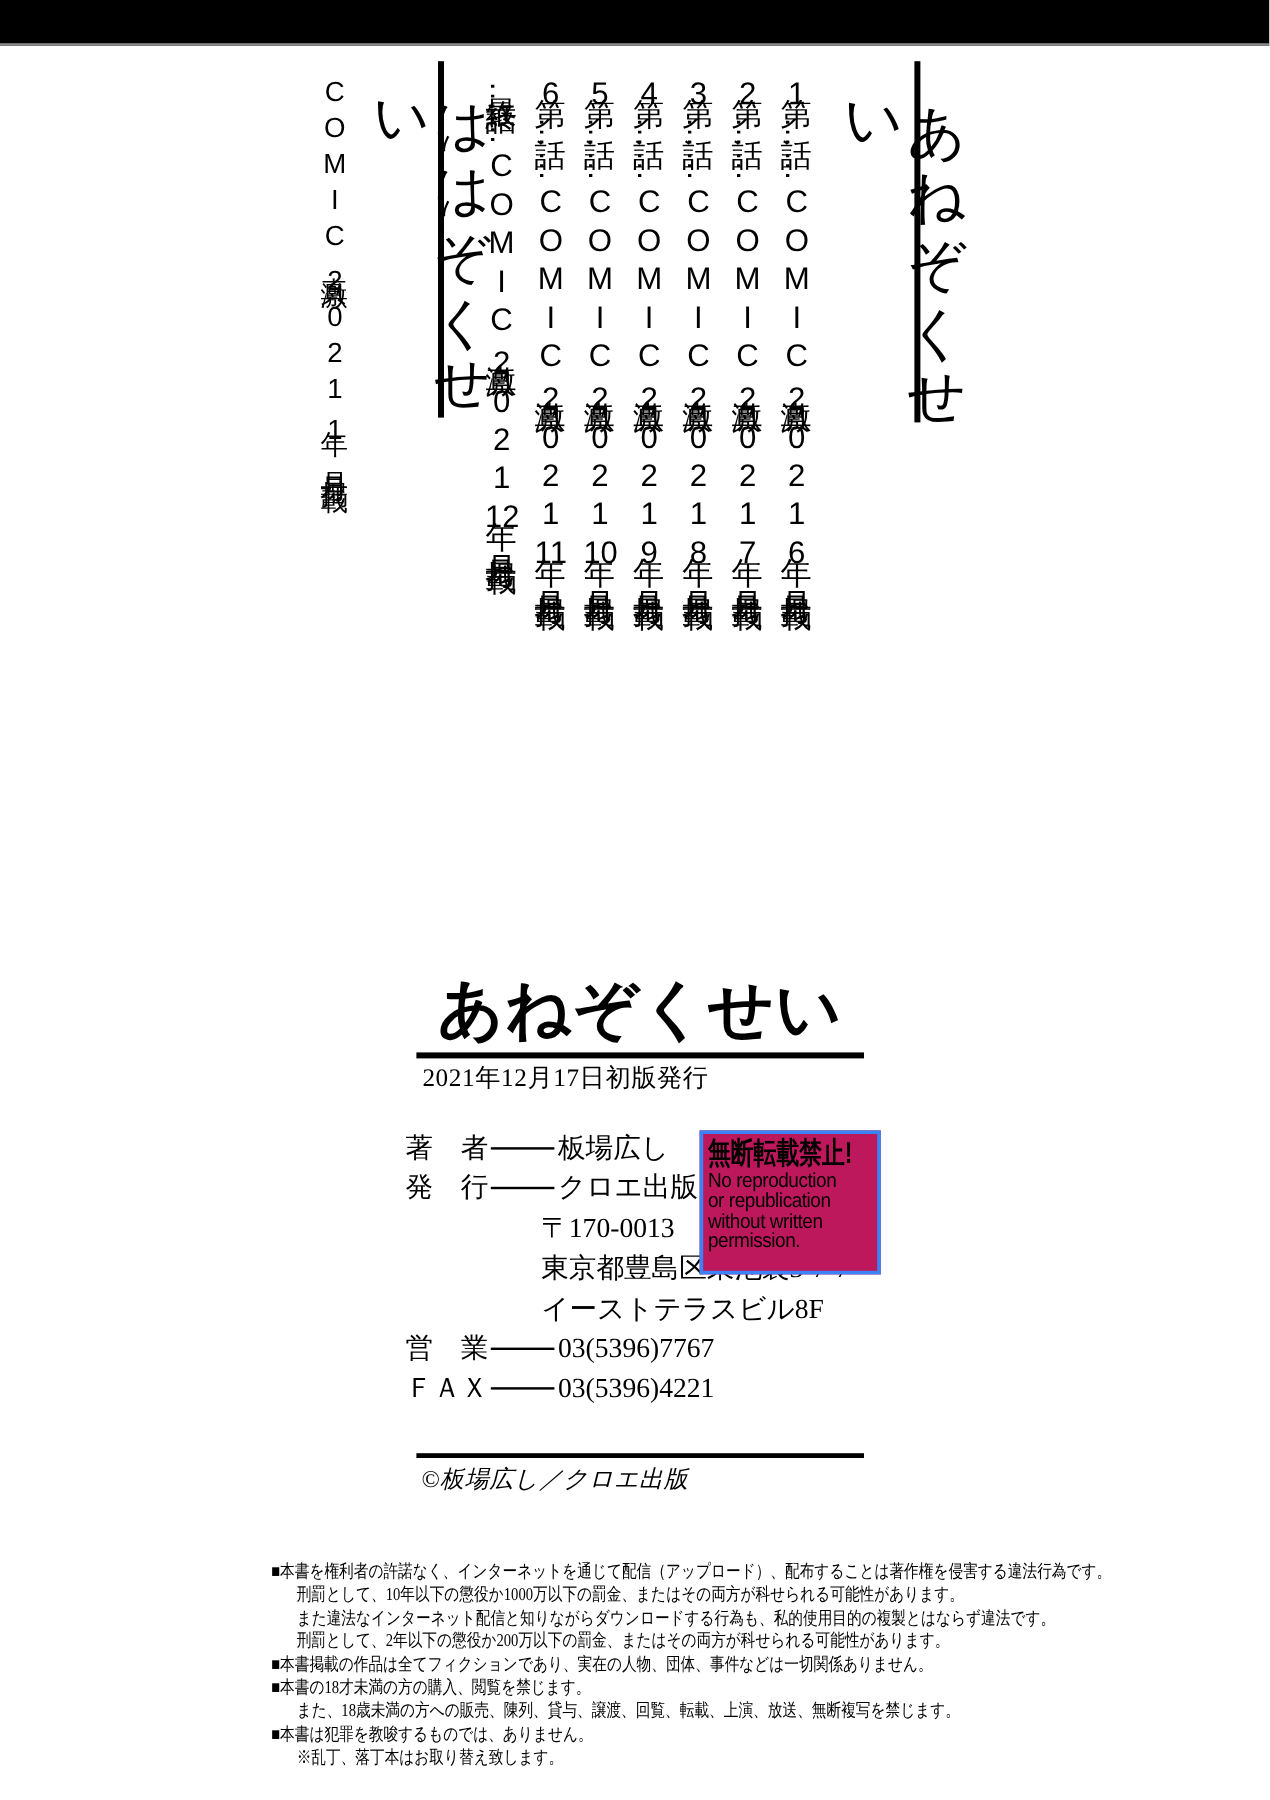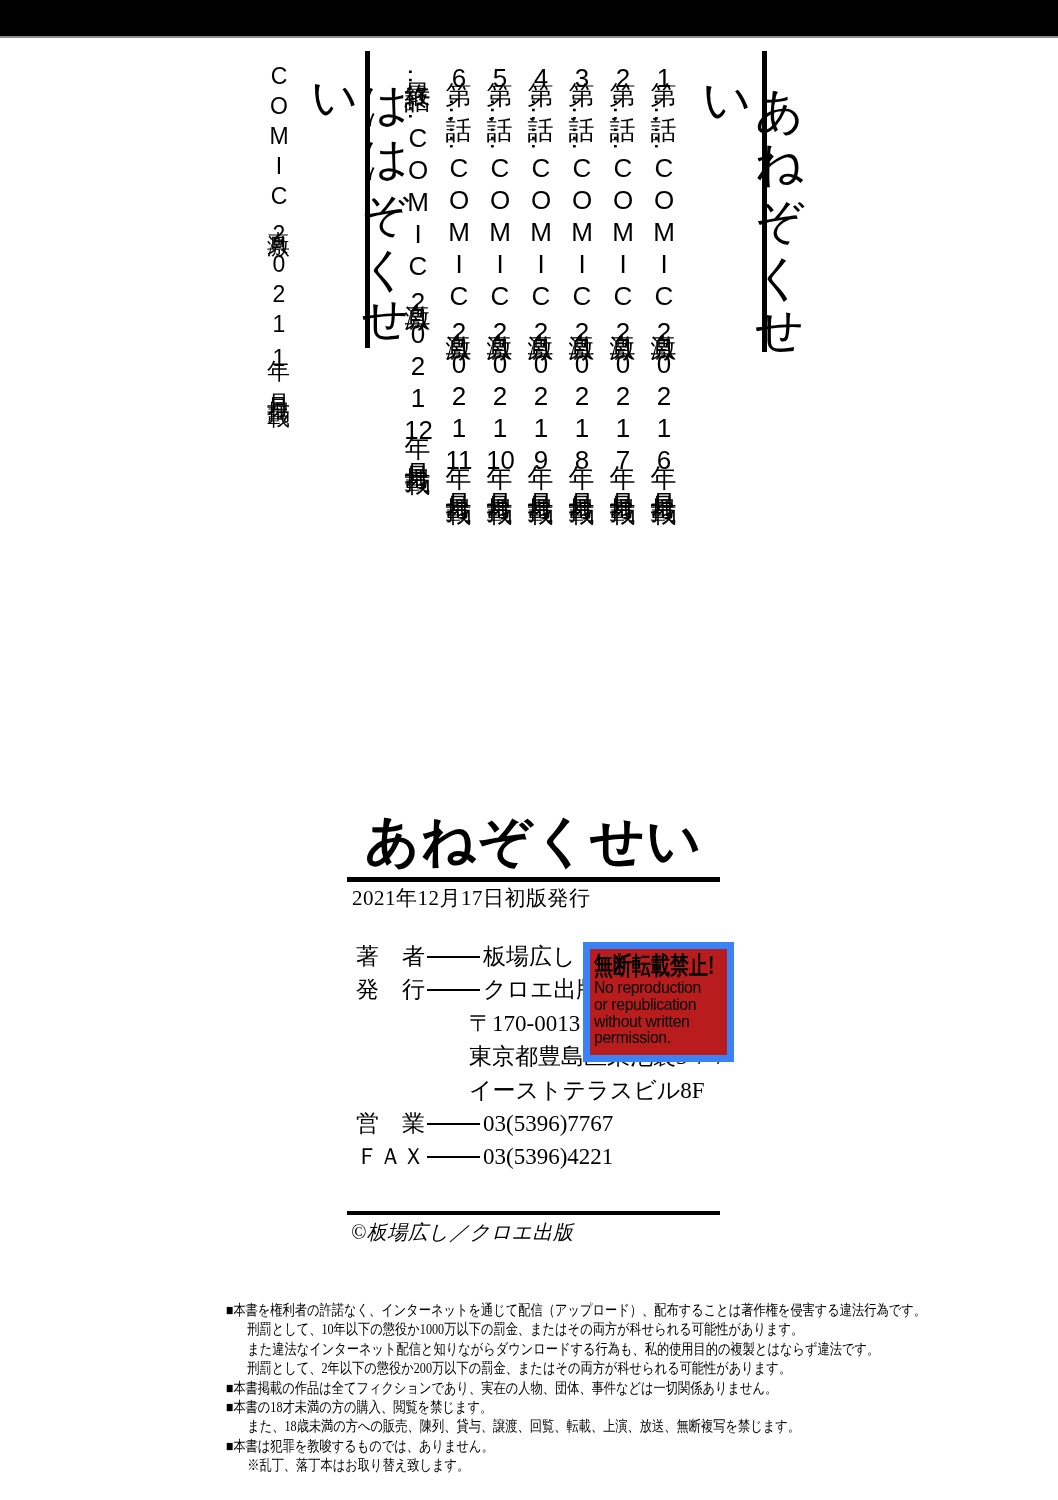--- a/index.html
+++ b/index.html
@@ -28,29 +28,29 @@
   .chapters{position:absolute;right:374px;top:61px;height:650px;writing-mode:vertical-rl;
             font-family:"Liberation Sans",sans-serif;font-size:26px;letter-spacing:2px;}
   .chap{line-height:41px;text-orientation:upright;}
 
   
   .book-title{position:absolute;left:347px;top:810px;width:373px;margin:0;text-align:center;
               font-size:54px;font-weight:700;line-height:1.15;letter-spacing:1px;
               border-bottom:5px solid #000;padding-bottom:5px;}
   .edition{position:absolute;left:352px;top:884px;font-size:21px;letter-spacing:0.5px;}
 
-  .info{position:absolute;left:356px;top:940px;width:400px;font-size:23px;}
+  .info{position:absolute;left:338px;top:940px;width:400px;font-size:23px;}
   .info .row{line-height:33.4px;white-space:nowrap;}
   .info .lbl{display:inline-block;width:70px;}
   .info .dash{display:inline-block;width:53px;height:2px;background:#000;vertical-align:6px;margin:0 1px;}
   .info .val{margin-left:2px;}
   .info .addr{padding-left:113px;}
 
   .rights-box{position:absolute;left:583px;top:942px;width:151px;height:120px;box-sizing:border-box;
-              border:7px solid #3b82f6;padding:2px 4px 0 4px;background:#b91c1c;}
+              border:3px solid #3b82f6;padding:2px 4px 0 4px;background:#be185d;}
   .rights-jp{font-family:"Liberation Sans",sans-serif;font-size:25px;font-weight:700;white-space:nowrap;
              transform:scaleX(0.76);transform-origin:left center;line-height:29px;}
   .rights-en{font-family:"Liberation Sans",sans-serif;font-size:17px;line-height:16.8px;
              letter-spacing:-0.4px;white-space:nowrap;transform:scaleX(0.93);transform-origin:left center;}
 
   .rule2{position:absolute;left:347px;top:1211px;width:373px;height:4px;background:#000;}
   .copyright{position:absolute;left:351px;top:1219px;font-size:20px;letter-spacing:0.5px;font-style:italic;}
   .isbn{position:absolute;left:347px;top:1246px;width:373px;text-align:center;
         font-family:"Liberation Sans",sans-serif;font-size:23px;letter-spacing:0.5px;}
 

